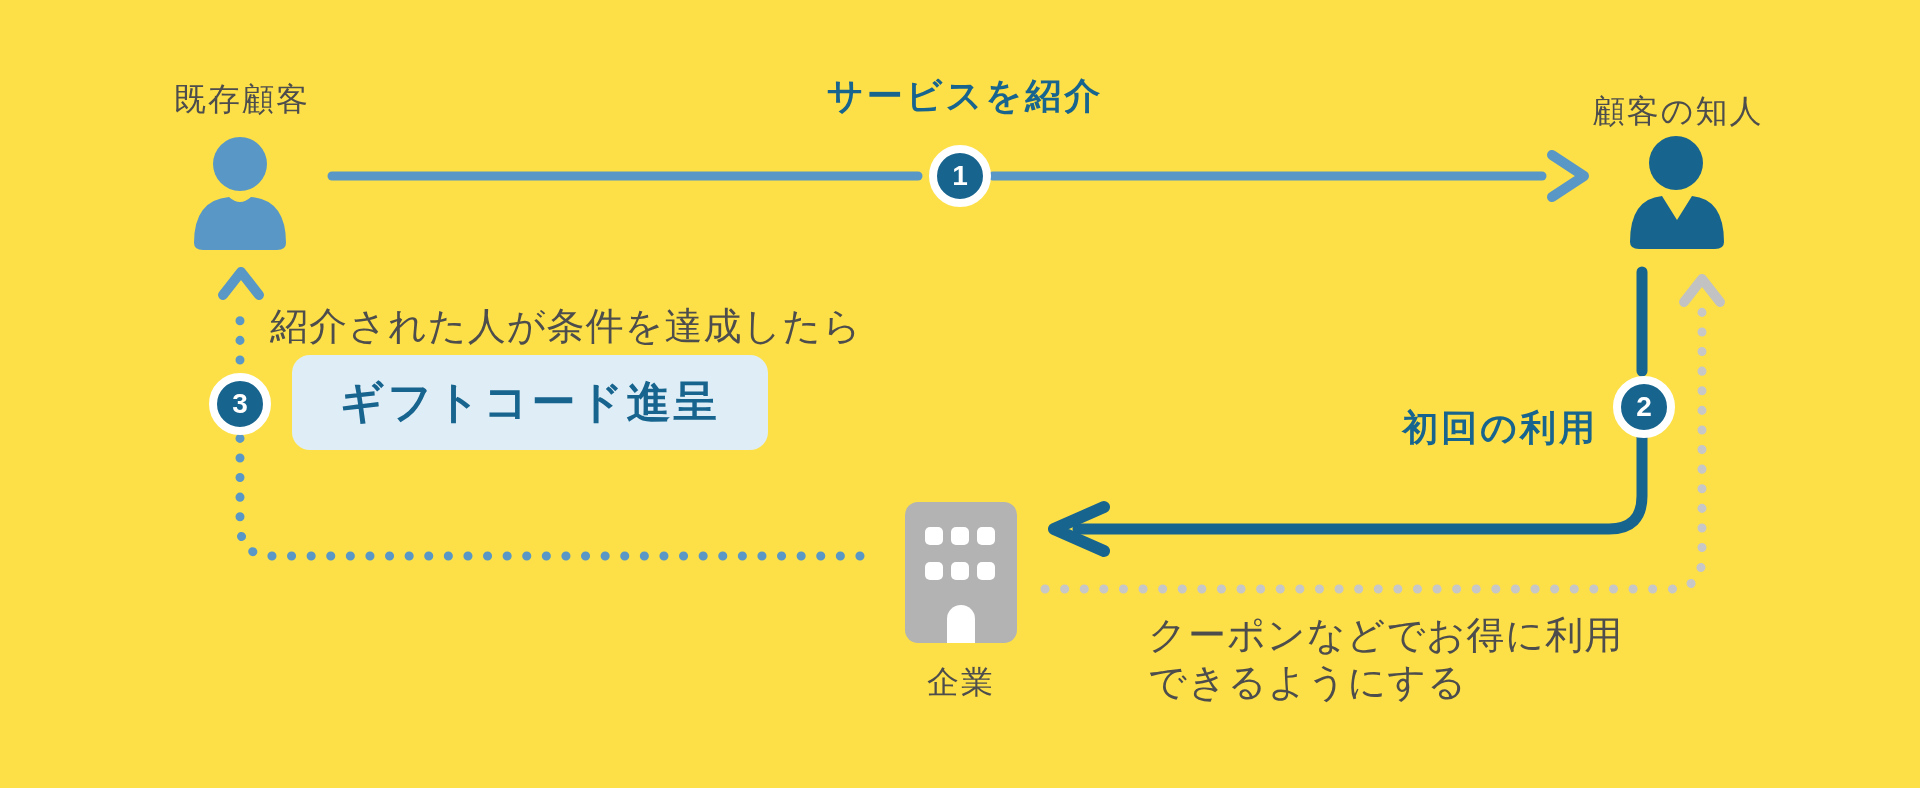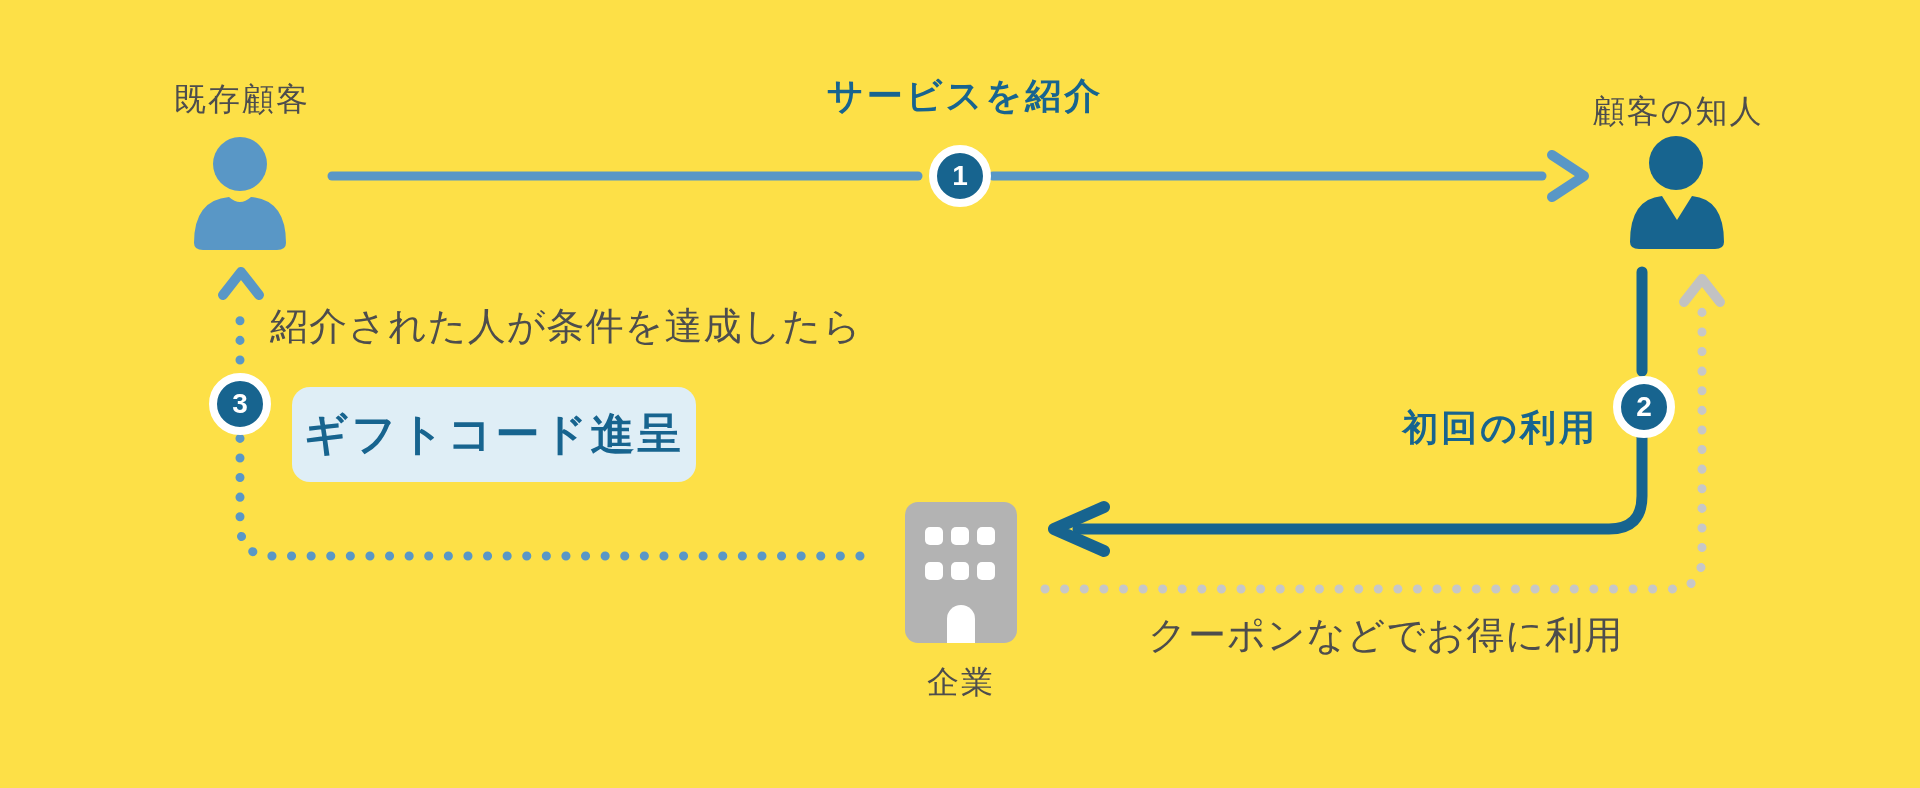--- a/index.html
+++ b/index.html
@@ -24,23 +24,23 @@
     font-size:38px;color:#4d4d4d;letter-spacing:1px;line-height:47px;
   }
   .badge{
     position:absolute;width:46px;height:46px;border-radius:50%;
     background:#17648f;border:8px solid #ffffff;
     color:#ffffff;font-size:28px;font-weight:700;
     display:flex;align-items:center;justify-content:center;
     box-sizing:content-box;line-height:1;
   }
   .gift-box{
-    position:absolute;left:292px;top:355px;width:404px;height:95px;
+    position:absolute;left:292px;top:355px;width:476px;height:95px;
     background:#dfeef6;border-radius:18px;
-    display:flex;align-items:center;justify-content:center;margin-top:32px;
+    display:flex;align-items:center;justify-content:center;
   }
   .gift-box .gift-text{
     font-size:44px;font-weight:700;color:#17648f;letter-spacing:3px;
   }
 </style>
 </head>
 <body>
 
 <div class="stage">
 
@@ -101,20 +101,21 @@
   <div class="txt note" style="left:270px;top:303px;">紹介された人が条件を達成したら</div>
 
   <div class="gift-box">
     <span class="gift-text">ギフトコード進呈</span>
   </div>
 
   <div class="txt actor-label" style="left:961px;top:661px;">企業</div>
 
   <div class="txt note" style="left:1148px;top:612px;">
     <div>クーポンなどでお得に利用</div>
+    <div>できるようにする</div>
   </div>
 
   <div class="badge" style="left:929px;top:145px;">1</div>
 
   <div class="badge" style="left:1613px;top:376px;">2</div>
 
   <div class="badge" style="left:209px;top:373px;">3</div>
 
 </div>
 

